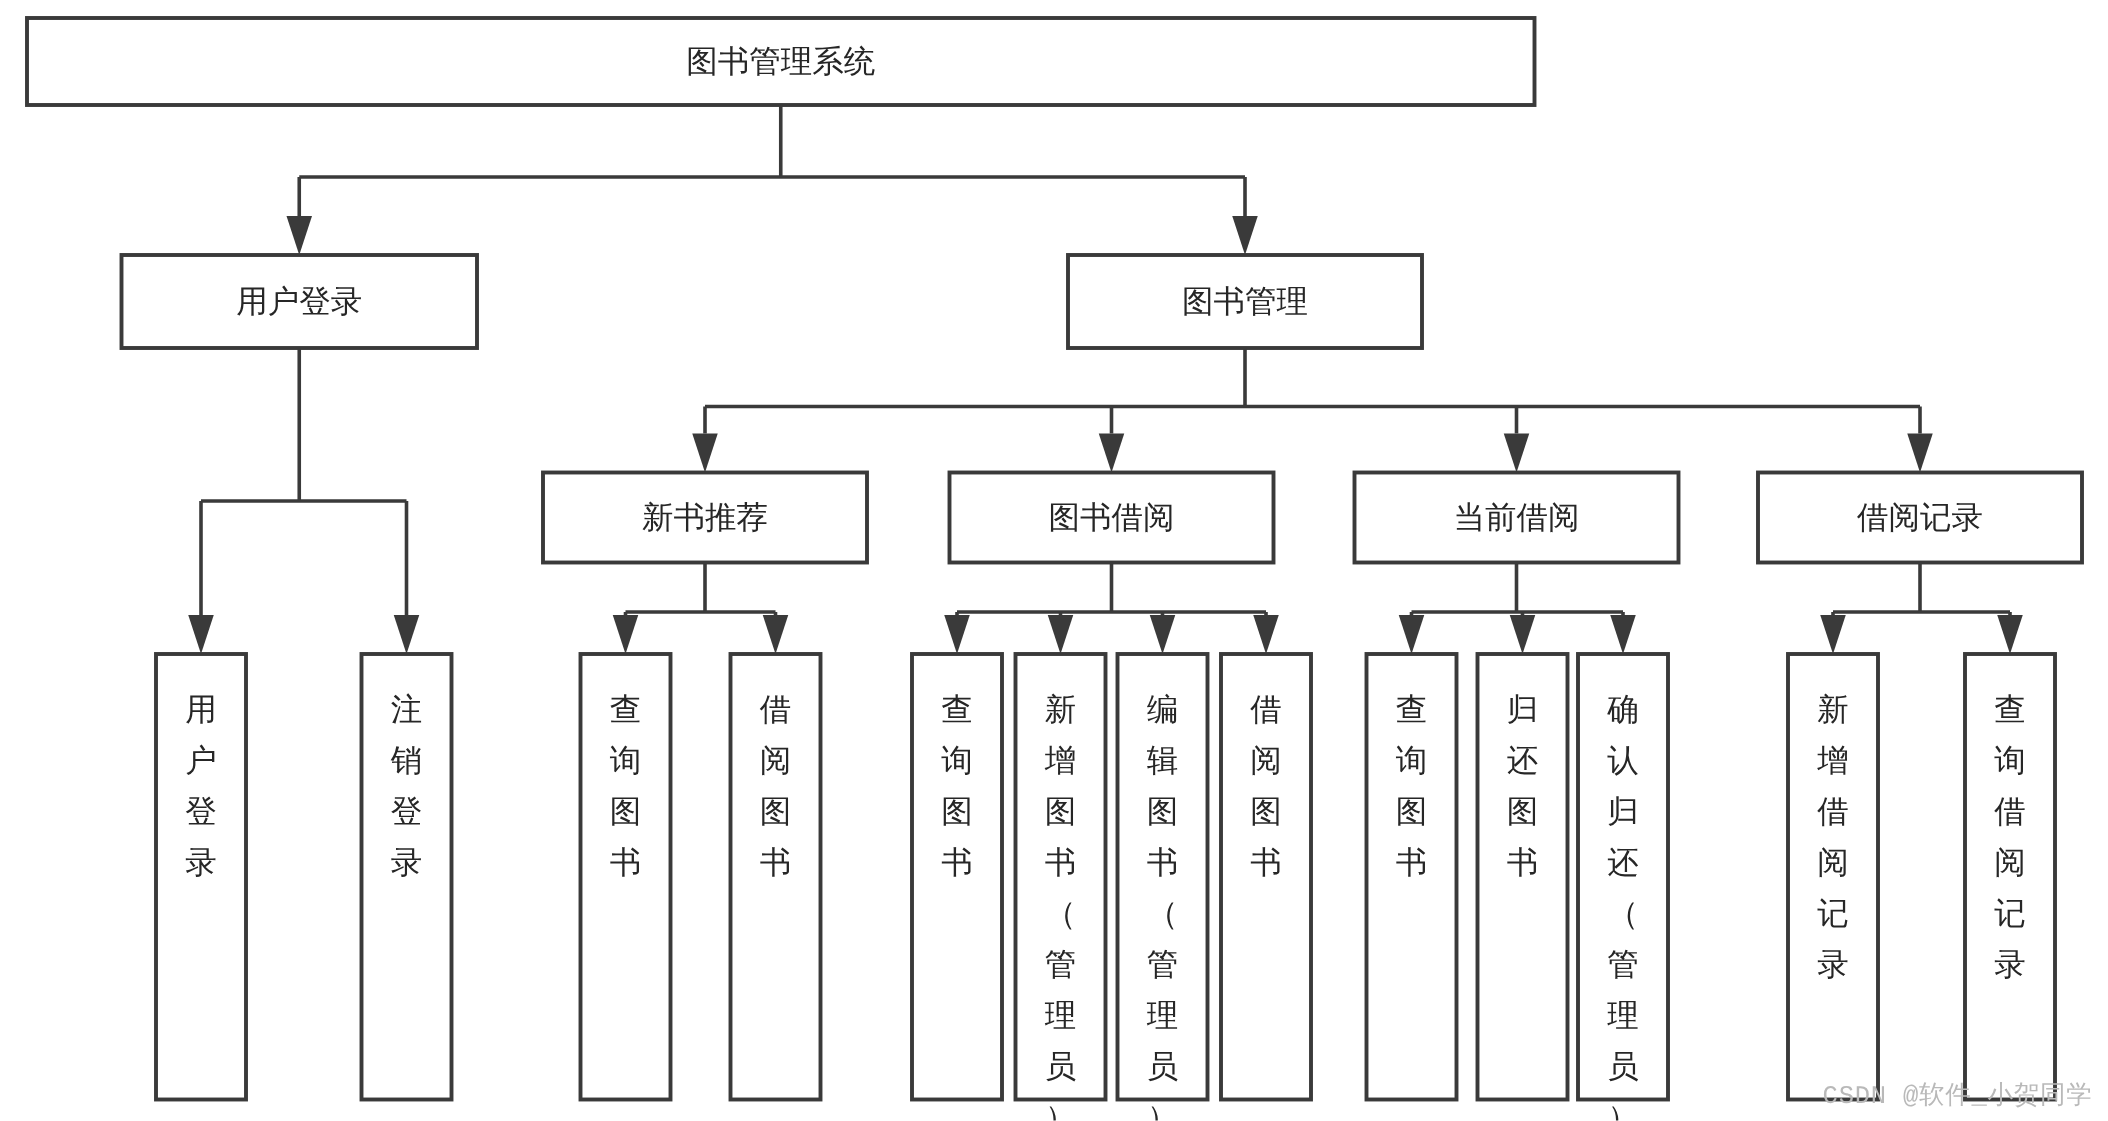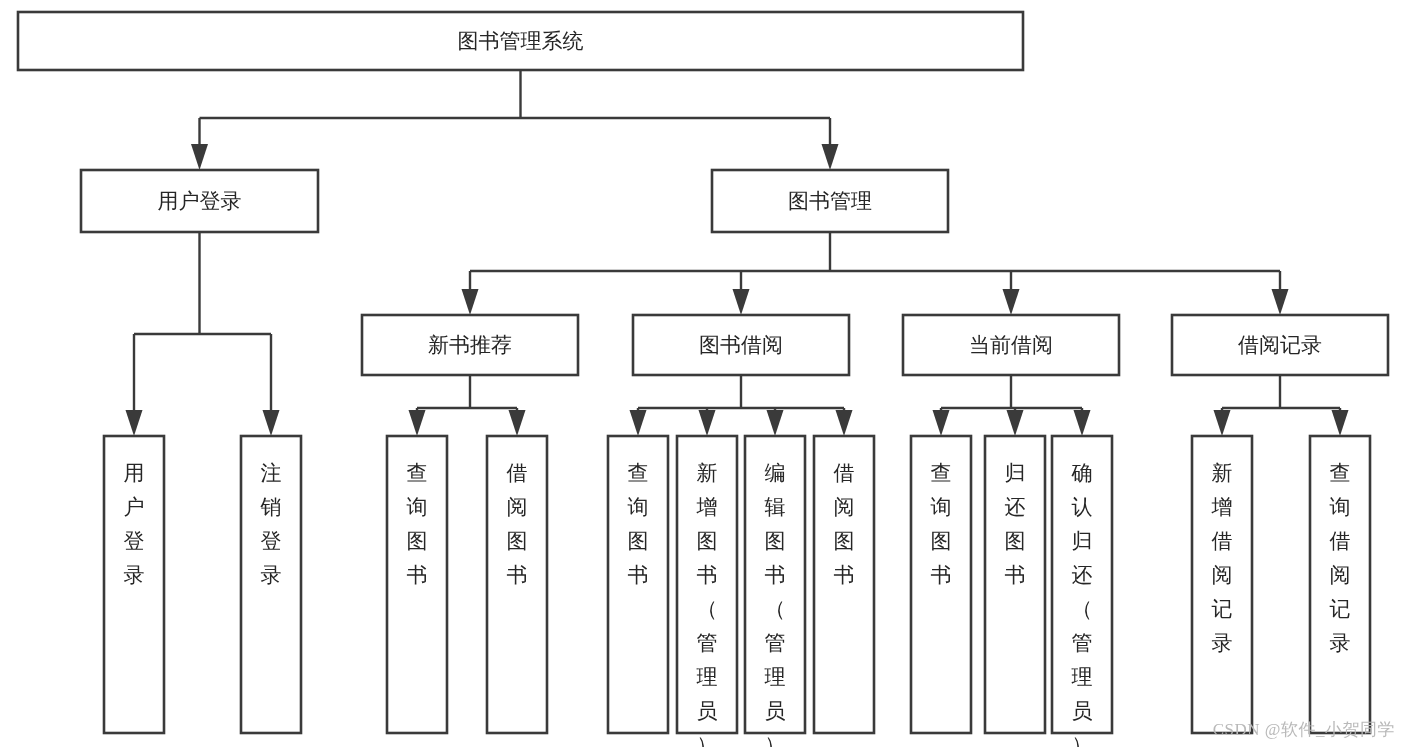--- a/index.html
+++ b/index.html
@@ -52,21 +52,21 @@
     font-family: "DejaVu Sans", "Liberation Sans", sans-serif;
     font-size: 21px;
     text-anchor: middle;
   }
   .watermark {
     position: absolute;
     right: 10px;
     bottom: 6px;
     color: #b9b9b9;
     font-size: 17px;
-    font-family: Liberation Serif, serif;
+    font-family: Liberation Mono, monospace;
     letter-spacing: 0.5px;
     white-space: nowrap;
     pointer-events: none;
   }
 </style>
 </head>
 <body>
 
 <div id="diagram-root">
   <svg class="flow" id="flow-svg" viewBox="0 0 1405 747" xmlns="http://www.w3.org/2000/svg">

